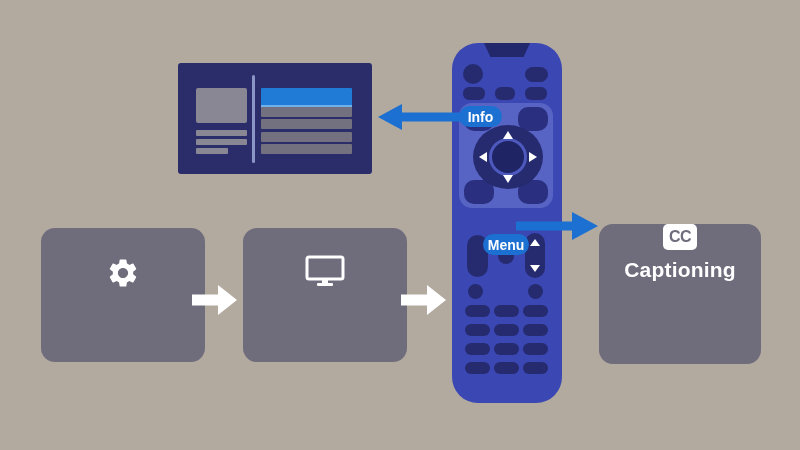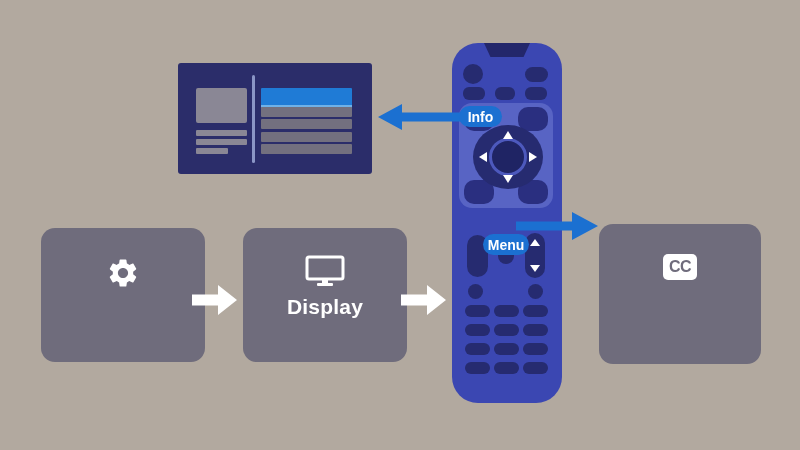--- a/index.html
+++ b/index.html
@@ -27,21 +27,21 @@
   .tv-row.r1{top:44px;}
   .tv-row.r2{top:56px;}
   .tv-row.r3{top:69px;}
   .tv-row.r4{top:81px;}
 
   
   .box{position:absolute;background:var(--boxGray,#6f6c7c);border-radius:14px;
       display:flex;flex-direction:column;align-items:center;color:#fff;}
   .box-settings{left:41px;top:228px;width:164px;height:134px;padding-top:28px;gap:10px;box-sizing:border-box;}
   .box-display{left:243px;top:228px;width:164px;height:134px;padding-top:27px;gap:9px;box-sizing:border-box;}
-  .box-cc{left:599px;top:224px;width:162px;height:140px;padding-top:30px;gap:8px;box-sizing:border-box;}
+  .box-cc{left:599px;top:224px;width:162px;height:140px;gap:8px;box-sizing:border-box;}
   .box-label{font-size:21px;font-weight:bold;letter-spacing:.2px;text-align:center;line-height:1.15;}
   .cc-badge{width:34px;height:26px;background:#fff;border-radius:5px;
       display:flex;align-items:center;justify-content:center;
       font-size:16px;font-weight:bold;color:var(--boxGray,#6f6c7c);letter-spacing:-.5px;}
 
   
   .remote{position:absolute;left:452px;top:43px;width:110px;height:360px;
       background:var(--remoteBlue,#3b47b2);border-radius:26px;z-index:1;}
   .notch{position:absolute;left:32px;top:0;width:46px;height:14px;
       background:var(--notchNavy,#23276b);
@@ -124,30 +124,30 @@
   <svg class="arrow-svg arrow-white-1" width="46" height="34" viewBox="0 0 46 34">
     <polygon fill="#ffffff" points="0,11.5 26,11.5 26,2 45,17 26,32 26,22.5 0,22.5"></polygon>
   </svg>
 
   <div class="box box-display">
     <svg width="40" height="31" viewBox="0 0 40 31">
       <rect x="2" y="2" width="36" height="22" rx="2" fill="none" stroke="#ffffff" stroke-width="3"></rect>
       <rect x="17" y="24" width="6" height="4" fill="#ffffff"></rect>
       <rect x="12" y="28" width="16" height="3" rx="1" fill="#ffffff"></rect>
     </svg>
-    <div class="box-label">Display</div>
   </div>
 
   <svg class="arrow-svg arrow-white-2" width="46" height="34" viewBox="0 0 46 34">
     <polygon fill="#ffffff" points="0,11.5 26,11.5 26,2 45,17 26,32 26,22.5 0,22.5"></polygon>
   </svg>
 
   <div class="box box-cc">
     <div class="cc-badge">CC</div>
     <div class="box-label">
+      <div>Captioning</div>
     </div>
   </div>
 
   <div class="remote">
     <div class="notch"></div>
     <div class="rbtn r1-circle"></div>
     <div class="rbtn r1-rect"></div>
     <div class="rbtn r2-a"></div>
     <div class="rbtn r2-b"></div>
     <div class="rbtn r2-c"></div>

